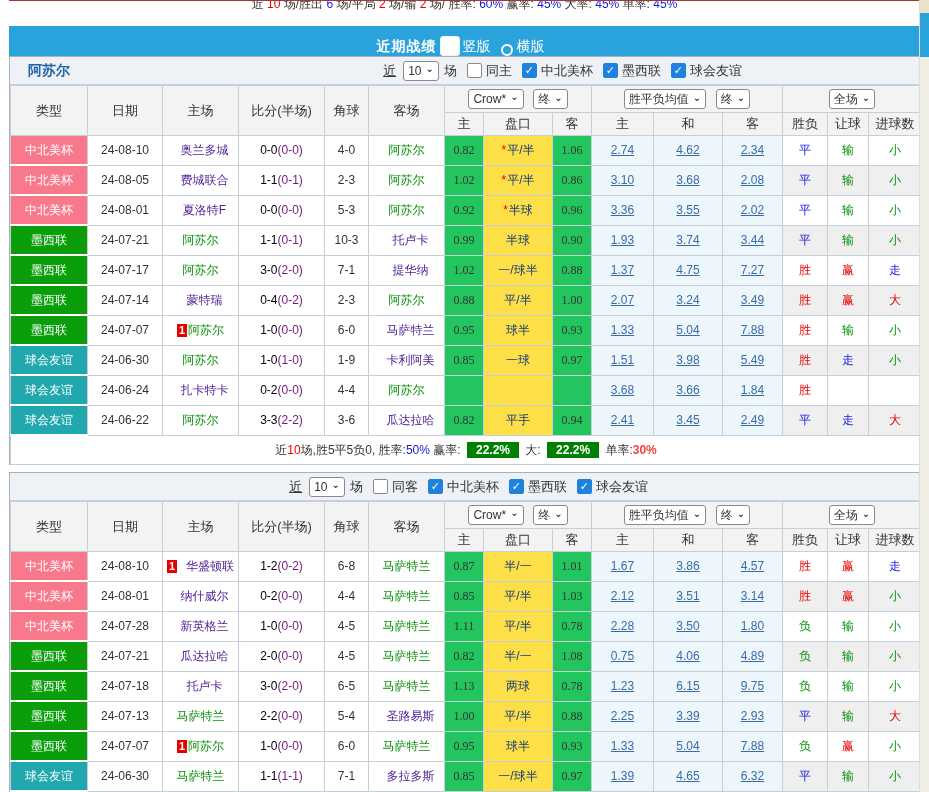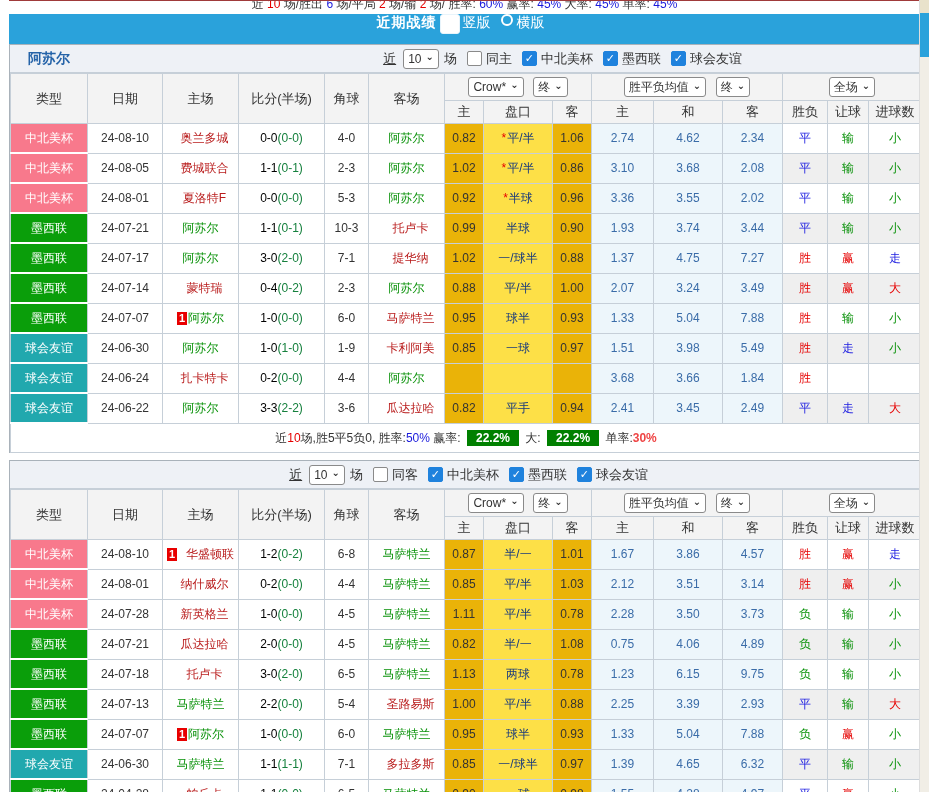--- a/index.html
+++ b/index.html
@@ -5,22 +5,22 @@
   html,body{margin:0;padding:0;}
   body{
     width:929px;height:792px;overflow:hidden;position:relative;background:#fff;
     font-family:"Liberation Sans","DejaVu Sans",sans-serif;color:#333;
   }
   .content{margin-left:9px;width:911px;}
   .topline{height:1px;background:#a03a3a;}
   .topclip{height:11px;overflow:hidden;position:relative;}
   .topclip .inner{display:block;margin-top:-5px;text-align:center;font-size:12px;white-space:nowrap;}
   .title-bar{
-    height:30px;margin-top:2px;background:#2aa2db;color:#fff;
-    display:flex;align-items:flex-start;justify-content:center;font-size:14px;
+    height:30px;margin-top:14px;background:#2aa2db;color:#fff;
+    display:flex;align-items:flex-end;justify-content:center;font-size:14px;
   }
   .title-bar .title{font-weight:bold;letter-spacing:1px;}
   .radio{display:inline-block;width:10px;height:10px;border-radius:50%;margin:0 4px 0 2px;vertical-align:-1px;}
   .radio.sel{background:#fff;border:1px solid #e8f4fb;}
   .radio.un{background:transparent;border:2px solid #fff;width:8px;height:8px;}
   .rlabel{margin-right:8px;}
 
   .team-block{border:1px solid #a9b2ba;border-bottom:none;}
   .team-block + .team-block{margin-top:7px;}
   .team-bar{height:27px;background:#eef1f6;display:flex;align-items:center;border-bottom:1px solid #c6cfd8;}
@@ -41,28 +41,28 @@
   .cb.ck{background:#1f82dd;border-color:#1f82dd;font-weight:bold;}
 
   table.grid{border-collapse:collapse;table-layout:fixed;width:911px;}
   .grid th,.grid td{border:1px solid #c6cfd8;text-align:center;overflow:hidden;white-space:nowrap;padding:0;}
   .grid thead th{background:#f3f3f3;font-weight:normal;font-size:13px;height:22px;}
   .grid thead tr:first-child th{height:26px;}
   .grid td{height:28px;font-size:12px;}
   .c-type{color:#fff;font-size:13px;border-bottom:2px solid #fff !important;}
   .c-team{font-size:13px;}
   .tm{color:#089108;}
-  .op{color:#b91c1c;margin-left:8px;}
+  .op{color:#4c1d95;margin-left:8px;}
   .badge{display:inline-block;background:#e80000;color:#fff;font-size:11px;font-weight:bold;padding:0 2px;margin-right:1px;line-height:13px;}
   .ft{color:#000000;}
-  .ht{color:#15803d;}
-  .c-ah{background:#eab308;}
+  .ht{color:#701a75;}
+  .c-ah{background:#22c55e;font-family:Liberation Serif, serif;}
   .c-hd{background:#fde047;color:#17397d;}
   .star{color:#e60000;margin-right:1px;}
-  .c-eu{background:#edf6fb;color:#3a6ca8;}
+  .c-eu{background:#edf6fb;color:#3a6ca8;text-decoration:underline;}
   .grid tbody tr:nth-child(even) .c-res{background:#efefef;}
   .t-red{color:#e60000;}
   .t-blu{color:#1a1ae0;}
   .t-grn{color:#089108;}
   .tft{height:26px;font-size:13px;background:#fff;}
   .sg-k{color:#333;}
   .sg-r{color:#e60000;}
   .sg-b{color:#1a1adc;}
   .sg-g{color:#ef4444;font-weight:bold;}
   .sg-hl{background:#008000;color:#fff;font-weight:bold;padding:1px 9px;margin:0 3px;}
@@ -476,21 +476,21 @@
             <td class="c-date">24-07-28</td>
             <td class="c-team"><span class="op">新英格兰</span></td>
             <td class="c-score"><span class="ft">1-0</span><span class="ht">(0-0)</span></td>
             <td class="c-corner">4-5</td>
             <td class="c-team"><span class="tm">马萨特兰</span></td>
             <td class="c-ah">1.11</td>
             <td class="c-hd"><span class="hdt">平/半</span></td>
             <td class="c-ah">0.78</td>
             <td class="c-eu">2.28</td>
             <td class="c-eu">3.50</td>
-            <td class="c-eu">3.73</td>
+            <td class="c-eu">1.80</td>
             <td class="c-res t-grn">负</td>
             <td class="c-res t-grn">输</td>
             <td class="c-res t-grn">小</td>
           </tr>
           <tr>
             <td class="c-type" style="background: rgb(10, 158, 10);">墨西联</td>
             <td class="c-date">24-07-21</td>
             <td class="c-team"><span class="op">瓜达拉哈</span></td>
             <td class="c-score"><span class="ft">2-0</span><span class="ht">(0-0)</span></td>
             <td class="c-corner">4-5</td>

